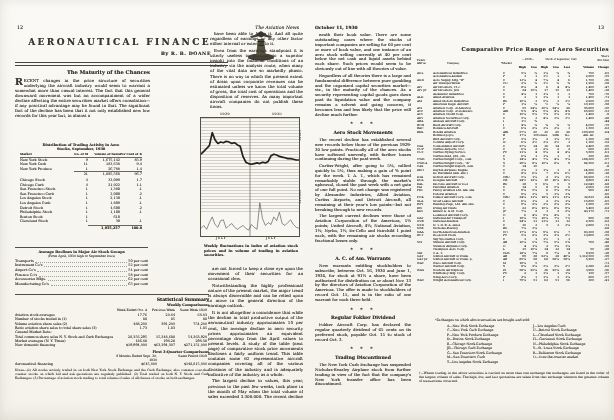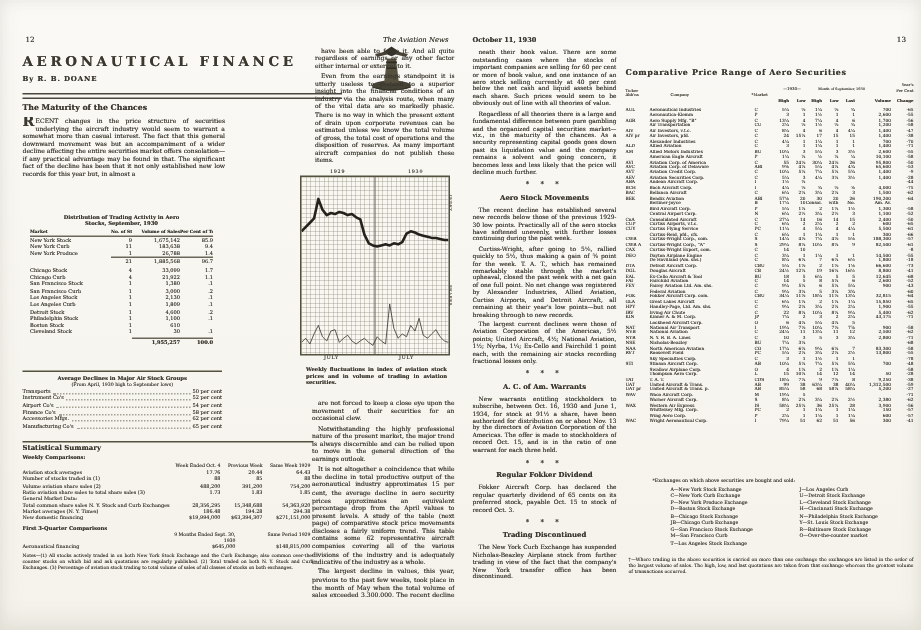--- a/index.html
+++ b/index.html
@@ -3,21 +3,21 @@
 <meta charset="utf-8">
 <style>
   html,body{margin:0;padding:0;background:#d8d5cd;}
   .scan{position:relative;width:614px;height:420px;background:linear-gradient(#faf9f5,#f4f2ea);
         font-family:"DejaVu Serif","Liberation Serif",serif;color:#3b382f;overflow:hidden;
         text-shadow:0 0 .35px rgba(59,56,47,.75);}
   .scan::after{content:"";position:absolute;inset:0;pointer-events:none;
         box-shadow:inset 0 -6px 14px rgba(90,85,70,.10), inset 0 3px 8px rgba(90,85,70,.05);}
   .abs{position:absolute;}
   .just{text-align:justify;}
-  .ctr{text-align:left;}
+  .ctr{text-align:right;}
   .b{font-weight:bold;}
   .i{font-style:italic;}
   p{margin:0 0 1.6px;text-indent:4px;}
   p.noind{text-indent:0;}
   
   .runhead{font-size:4.6px;}
   .pgnum{font-size:4.8px;}
   
   .title{font-size:9px;letter-spacing:2.4px;font-weight:bold;}
   .byline{font-size:4.6px;font-weight:bold;letter-spacing:.6px;margin-top:4px;}

